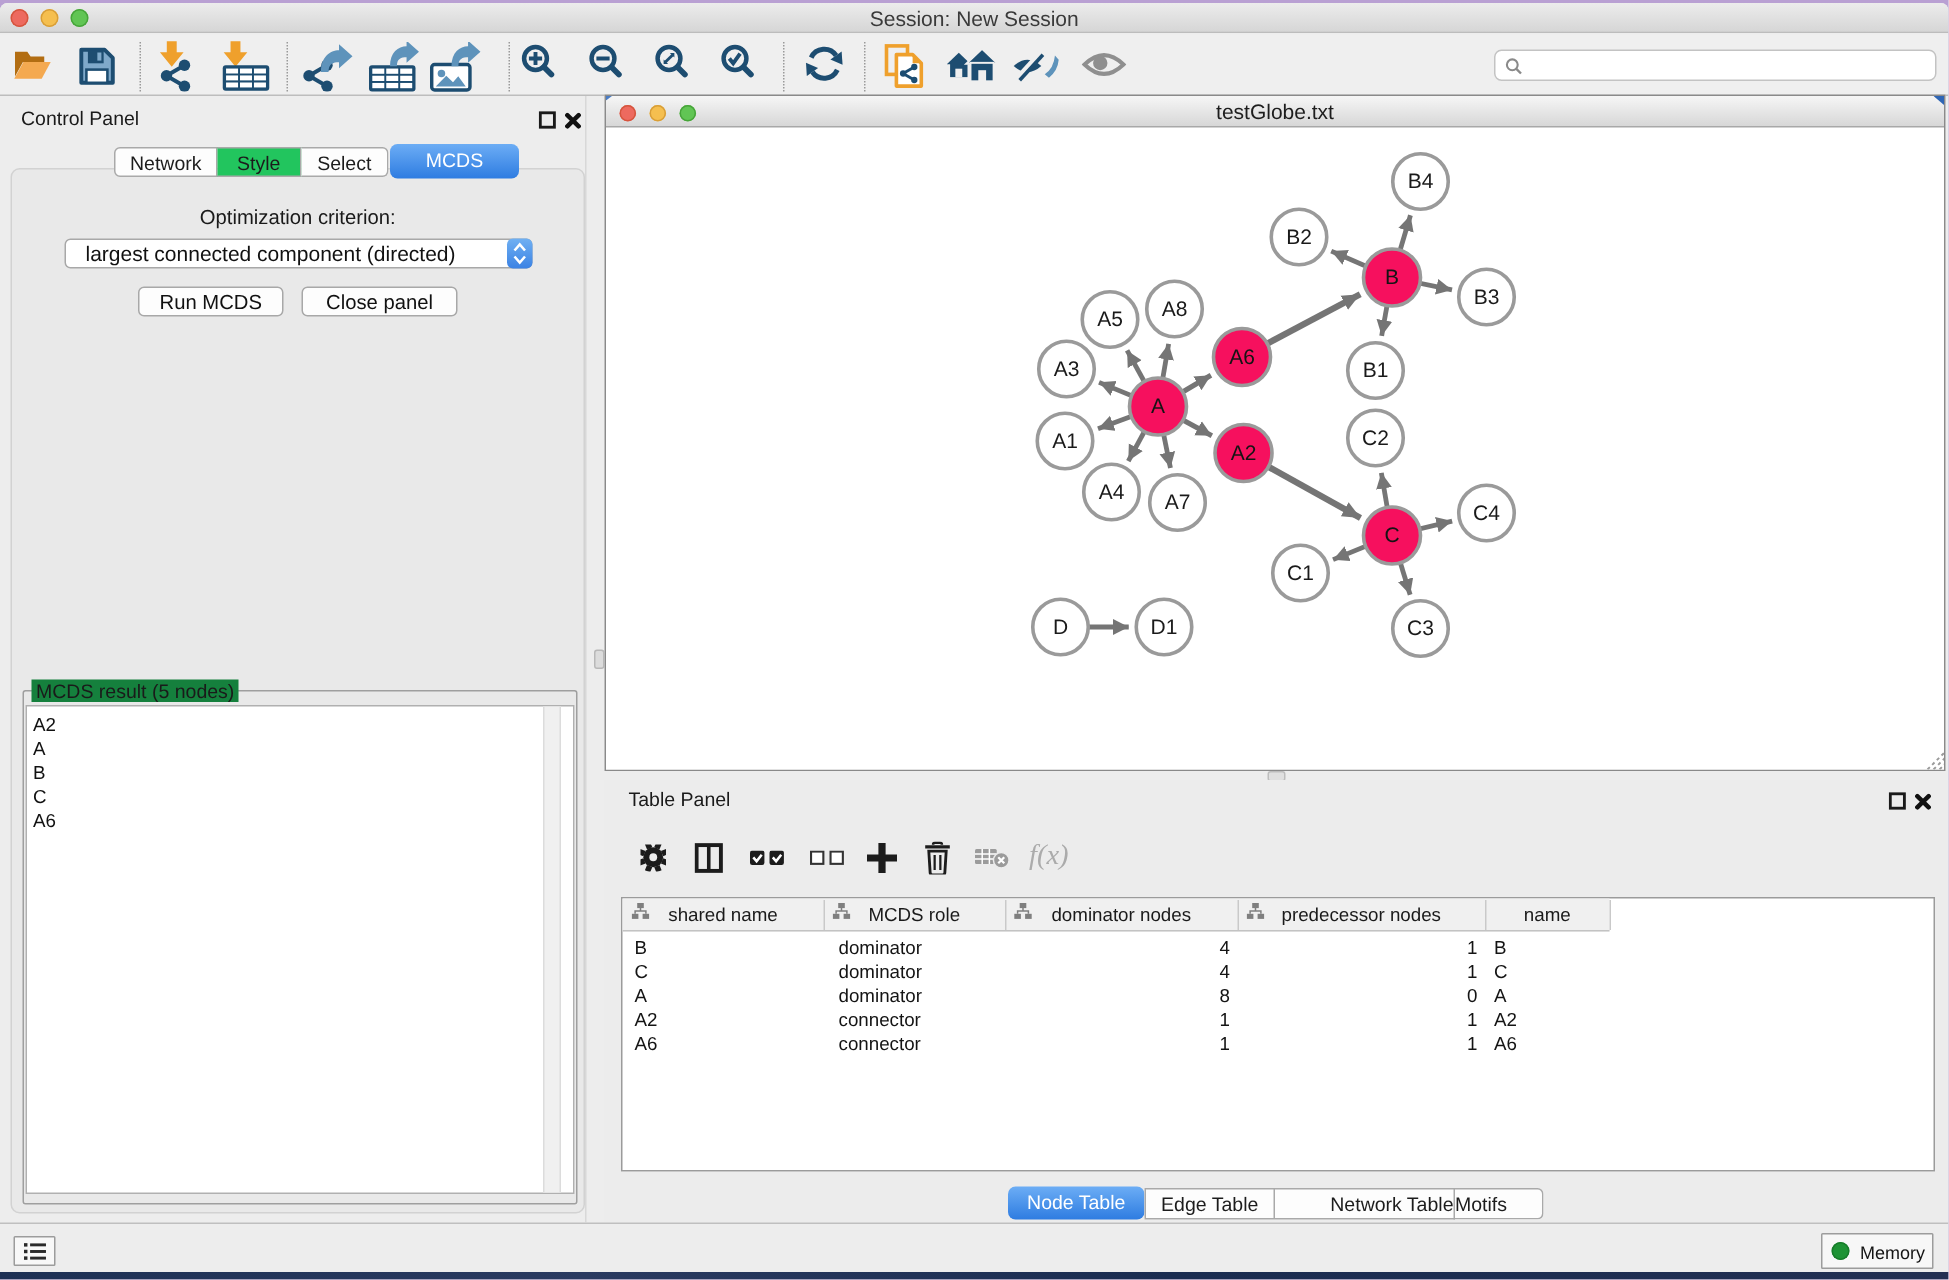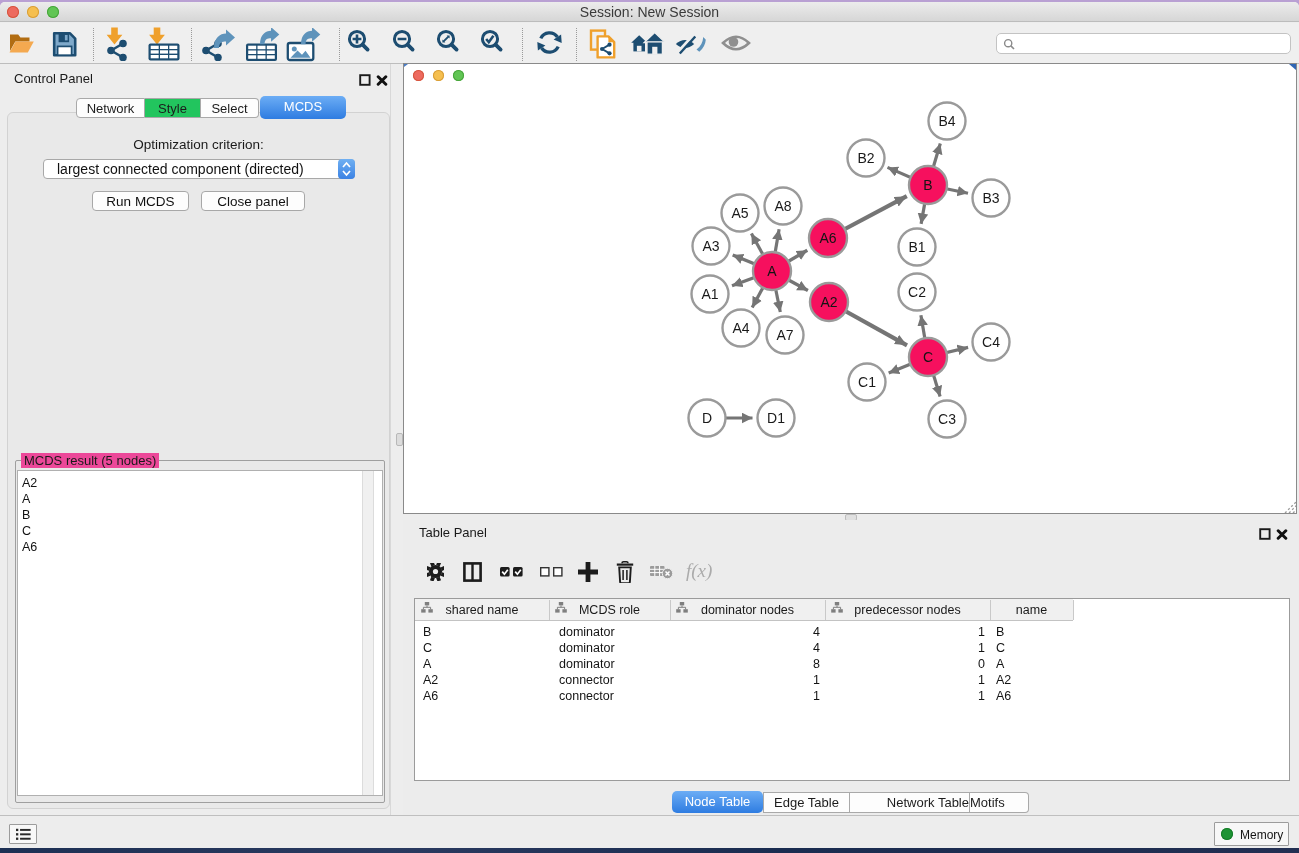--- a/index.html
+++ b/index.html
@@ -179,28 +179,31 @@
   <div class="abs" style="left:338px;top:157px;width:17px;height:20px;background:linear-gradient(180deg,#70b0f2,#3b82e4);border-radius:4px">
     <svg width="17" height="20" viewBox="0 0 17 20">
         <path d="M5,8 L8.5,4 L12,8 M5,12 L8.5,16 L12,12" fill="none" stroke="#fff" stroke-width="1.7"></path>
       </svg>
   </div>
 
   <div class="abs" style="left:92px;top:189px;width:97px;height:20px;background:#fdfdfd;border:1px solid #a8a8a8;border-radius:4px;font-size:13.5px;color:#111;text-align:center;line-height:19px">Run MCDS</div>
   <div class="abs" style="left:201px;top:189px;width:104px;height:20px;background:#fdfdfd;border:1px solid #a8a8a8;border-radius:4px;font-size:13.5px;color:#111;text-align:center;line-height:19px">Close panel</div>
 
   <div class="abs" style="left:15px;top:458px;width:370px;height:343px;border:1px solid #9f9f9f;border-radius:2px"></div>
-  <div class="abs" style="left:21px;top:451px;background:#ec4899;padding:0 3px;font-size:13px;color:#1a1a1a">MCDS result (5 nodes)</div>
+  <div class="abs" style="left:21px;top:451px;background:#15803d;padding:0 3px;font-size:13px;color:#1a1a1a">MCDS result (5 nodes)</div>
   <div class="abs" style="left:17px;top:468px;width:366px;height:326px;background:#fff;border:1px solid #b0b0b0"></div>
   <div class="abs" style="left:362px;top:469px;width:12px;height:324px;background:#f0f0f0;border-left:1px solid #dcdcdc;border-right:1px solid #dcdcdc"></div>
   <div class="abs" style="left:22px;top:473px;font-size:12.5px;color:#111;line-height:16px">A2<br>A<br>B<br>C<br>A6</div>
 
   <div class="abs" style="left:396px;top:431px;width:7px;height:13px;background:#dcdcdc;border:1px solid #b8b8b8;border-radius:2px"></div>
 
   <div class="abs" style="left:403px;top:61px;width:894px;height:451px;background:#fff;border:1px solid #8a8a8a">
+    <div style="position:absolute;left:0;top:0;width:892px;height:21px;background:linear-gradient(180deg,#f6f6f6,#d7d7d7);border-bottom:1px solid #a8a8a8">
+      <div style="text-align:center;font-size:14px;color:#1d1d1d;line-height:21px">testGlobe.txt</div>
+    </div>
     <svg style="position:absolute;left:0;top:0" width="4" height="3">
         <path d="M0,0 H4 L0,3 Z" fill="#4a7cc4"></path>
       </svg>
     <svg style="position:absolute;right:0;top:0" width="7" height="6">
         <path d="M0,0 H7 V6 Z" fill="#2f66b5"></path>
       </svg>
     <div style="position:absolute;left:9px;top:6px;width:11px;height:11px;border-radius:50%;background:#ed6a5f;box-shadow:inset 0 0 0 1px #d5553e"></div>
     <div style="position:absolute;left:29px;top:6px;width:11px;height:11px;border-radius:50%;background:#f5bf4f;box-shadow:inset 0 0 0 1px #d89e38"></div>
     <div style="position:absolute;left:49px;top:6px;width:11px;height:11px;border-radius:50%;background:#61c554;box-shadow:inset 0 0 0 1px #47a43a"></div>
     <div style="position:absolute;left:0;top:22px;width:892px;height:427px;background:#fff;overflow:hidden">

